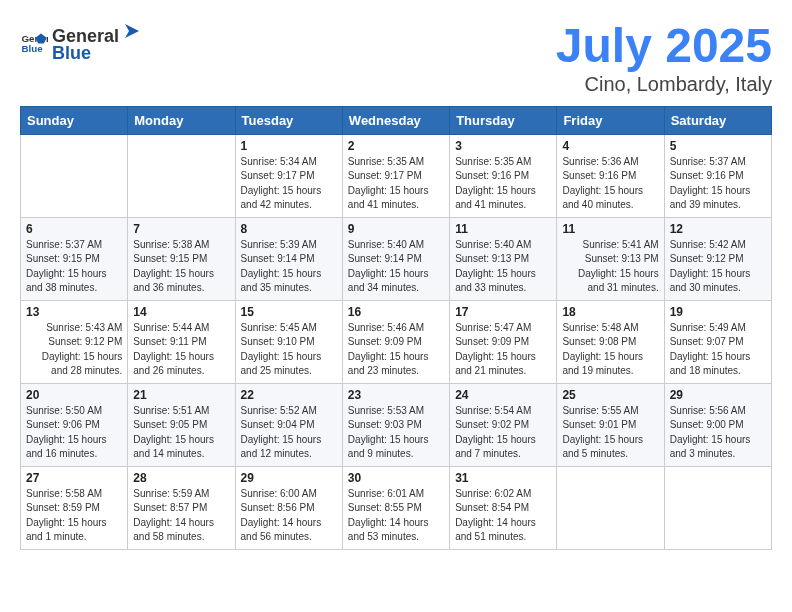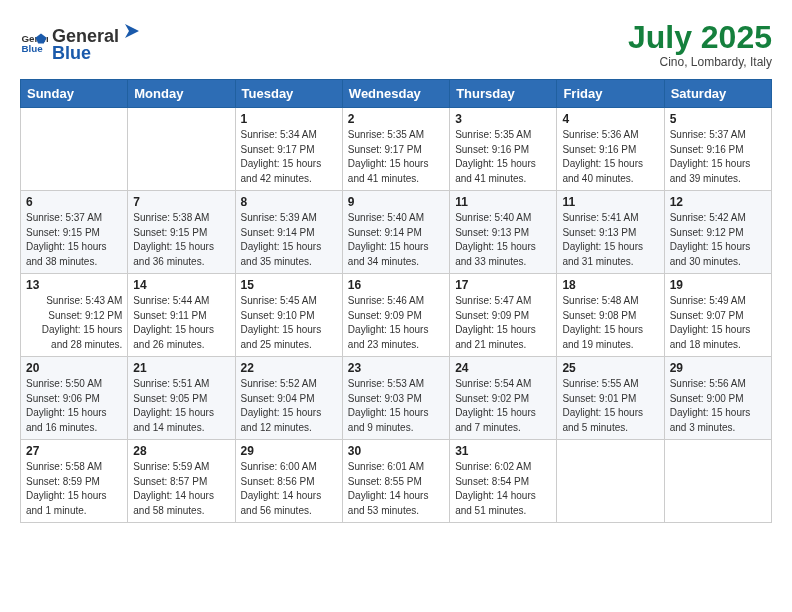--- a/index.html
+++ b/index.html
@@ -22,27 +22,27 @@
       gap: 4px;
     }
     .logo-icon {
       width: 28px;
       height: 28px;
     }
     .title-area {
       text-align: right;
     }
     .month-title {
-      font-size: 32px;
+      font-size: 48px;
       font-weight: bold;
-      color: #15803d;
+      color: #3b82f6;
       line-height: 1.1;
     }
     .location-title {
-      font-size: 12px;
+      font-size: 20px;
       color: #444;
     }
     .calendar {
       width: 100%;
       border-collapse: collapse;
       border: 1px solid #ccc;
     }
     .calendar th {
       background-color: #2d6db5;
       color: #fff;
@@ -190,21 +190,21 @@
         </td>
         <td>
           <span class="day-number">11</span>
           <div class="day-info" style="white-space: pre-line;">Sunrise: 5:40 AM
 Sunset: 9:13 PM
 Daylight: 15 hours
 and 33 minutes.</div>
         </td>
         <td>
           <span class="day-number">11</span>
-          <div class="day-info" style="white-space: pre-line;">Sunrise: 5:41 AM
+          <div class="day-info" style="white-space: pre-line; text-align: right;">Sunrise: 5:41 AM
 Sunset: 9:13 PM
 Daylight: 15 hours
 and 31 minutes.</div>
         </td>
         <td>
           <span class="day-number">12</span>
           <div class="day-info" style="white-space: pre-line;">Sunrise: 5:42 AM
 Sunset: 9:12 PM
 Daylight: 15 hours
 and 30 minutes.</div>

